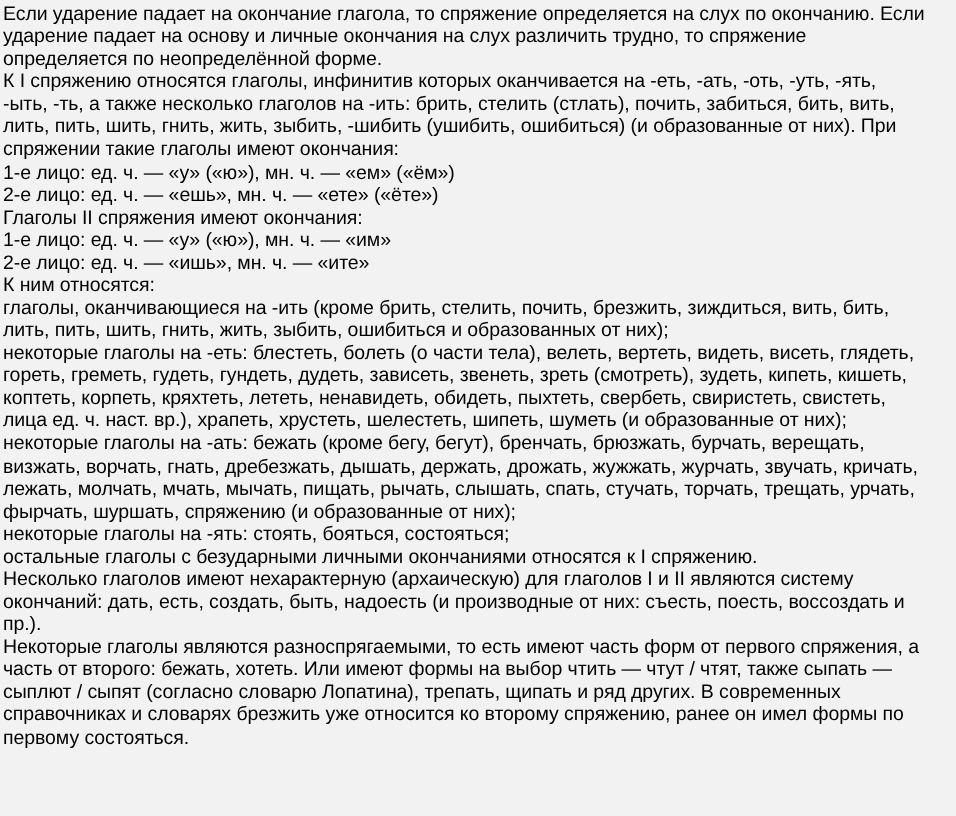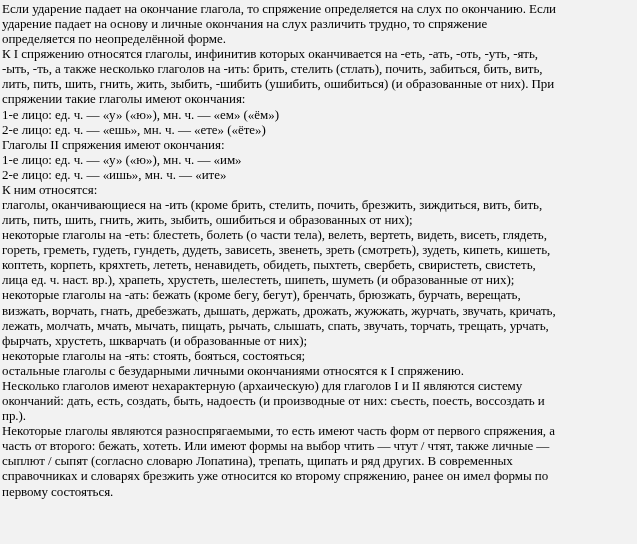--- a/index.html
+++ b/index.html
@@ -10,21 +10,20 @@
     width: 637px;
     height: 544px;
     overflow: hidden;
     background: #f2f2f2;
     font-family: "Liberation Sans", sans-serif;
     font-size: 13px;
     color: #000000;
   }
   .doc {
     padding: 1px 0 0 2px;
-    font-family: Liberation Serif, serif;
   }
   .line {
     white-space: pre;
     line-height: 15.08px;
     letter-spacing: -0.05px;
   }
 </style>
 </head>
 <body>
 
@@ -43,25 +42,25 @@
     <div class="line">2-е лицо: ед. ч. — «ишь», мн. ч. — «ите»</div>
     <div class="line">К ним относятся:</div>
     <div class="line">глаголы, оканчивающиеся на -ить (кроме брить, стелить, почить, брезжить, зиждиться, вить, бить,</div>
     <div class="line">лить, пить, шить, гнить, жить, зыбить, ошибиться и образованных от них);</div>
     <div class="line">некоторые глаголы на -еть: блестеть, болеть (о части тела), велеть, вертеть, видеть, висеть, глядеть,</div>
     <div class="line">гореть, греметь, гудеть, гундеть, дудеть, зависеть, звенеть, зреть (смотреть), зудеть, кипеть, кишеть,</div>
     <div class="line">коптеть, корпеть, кряхтеть, лететь, ненавидеть, обидеть, пыхтеть, свербеть, свиристеть, свистеть,</div>
     <div class="line">лица ед. ч. наст. вр.), храпеть, хрустеть, шелестеть, шипеть, шуметь (и образованные от них);</div>
     <div class="line">некоторые глаголы на -ать: бежать (кроме бегу, бегут), бренчать, брюзжать, бурчать, верещать,</div>
     <div class="line">визжать, ворчать, гнать, дребезжать, дышать, держать, дрожать, жужжать, журчать, звучать, кричать,</div>
-    <div class="line">лежать, молчать, мчать, мычать, пищать, рычать, слышать, спать, звучать, торчать, трещать, урчать,</div>
-    <div class="line">фырчать, хрустеть, шкварчать (и образованные от них);</div>
+    <div class="line">лежать, молчать, мчать, мычать, пищать, рычать, слышать, спать, стучать, торчать, трещать, урчать,</div>
+    <div class="line">фырчать, шуршать, спряжению (и образованные от них);</div>
     <div class="line">некоторые глаголы на -ять: стоять, бояться, состояться;</div>
     <div class="line">остальные глаголы с безударными личными окончаниями относятся к I спряжению.</div>
     <div class="line">Несколько глаголов имеют нехарактерную (архаическую) для глаголов I и II являются систему</div>
     <div class="line">окончаний: дать, есть, создать, быть, надоесть (и производные от них: съесть, поесть, воссоздать и</div>
     <div class="line">пр.).</div>
     <div class="line">Некоторые глаголы являются разноспрягаемыми, то есть имеют часть форм от первого спряжения, а</div>
-    <div class="line">часть от второго: бежать, хотеть. Или имеют формы на выбор чтить — чтут / чтят, также личные —</div>
+    <div class="line">часть от второго: бежать, хотеть. Или имеют формы на выбор чтить — чтут / чтят, также сыпать —</div>
     <div class="line">сыплют / сыпят (согласно словарю Лопатина), трепать, щипать и ряд других. В современных</div>
     <div class="line">справочниках и словарях брезжить уже относится ко второму спряжению, ранее он имел формы по</div>
     <div class="line">первому состояться.</div>
   </div>
 
 </body></html>

